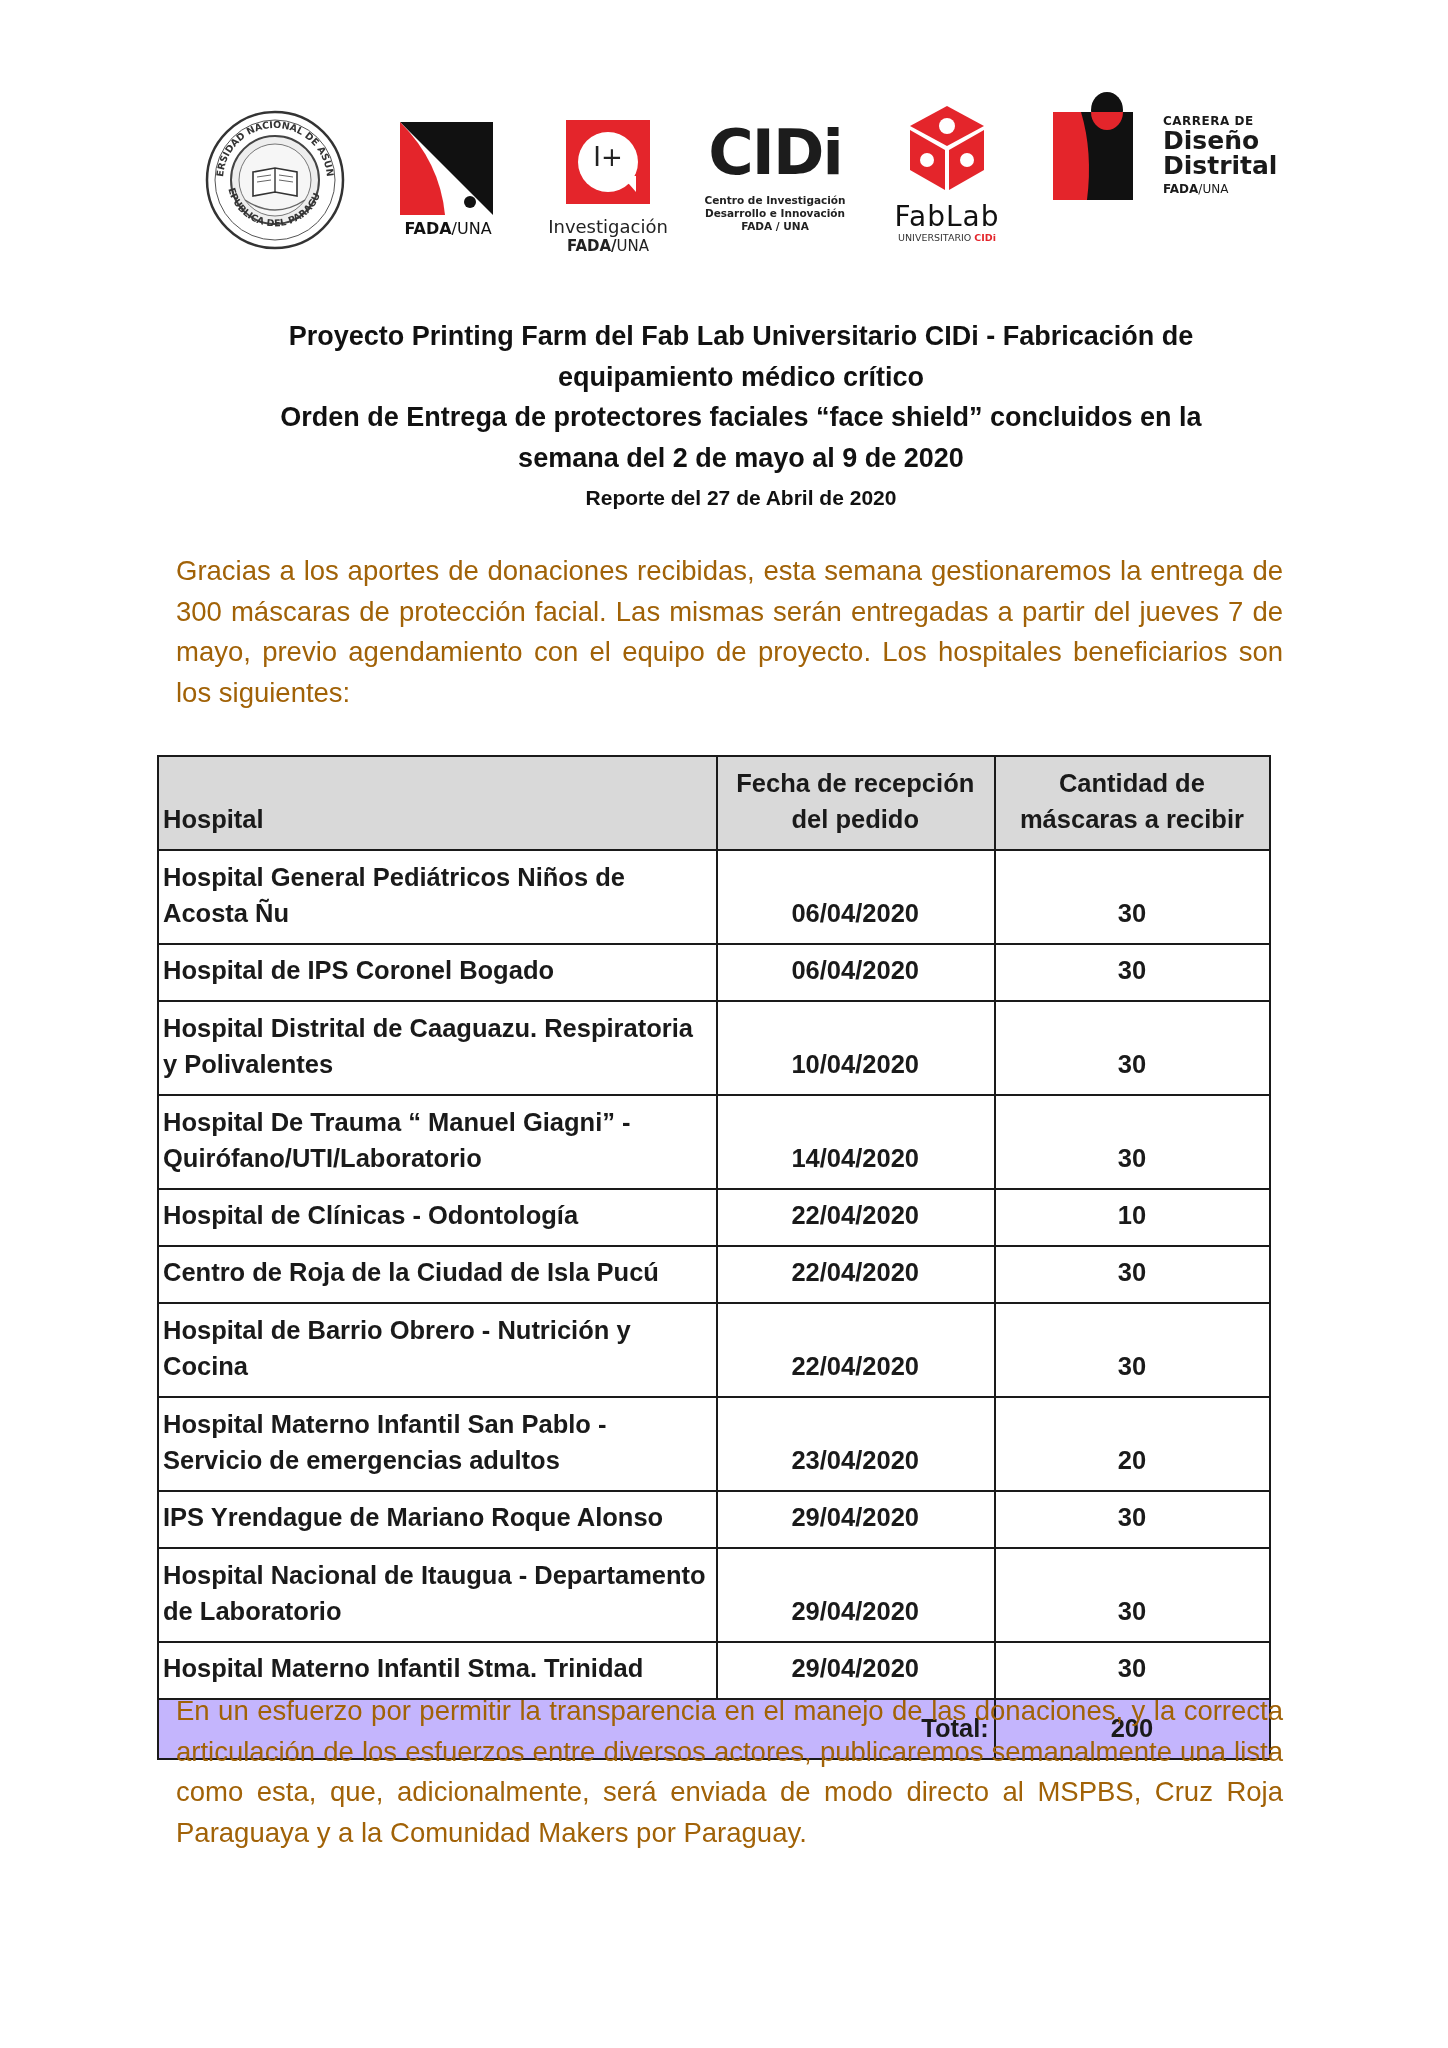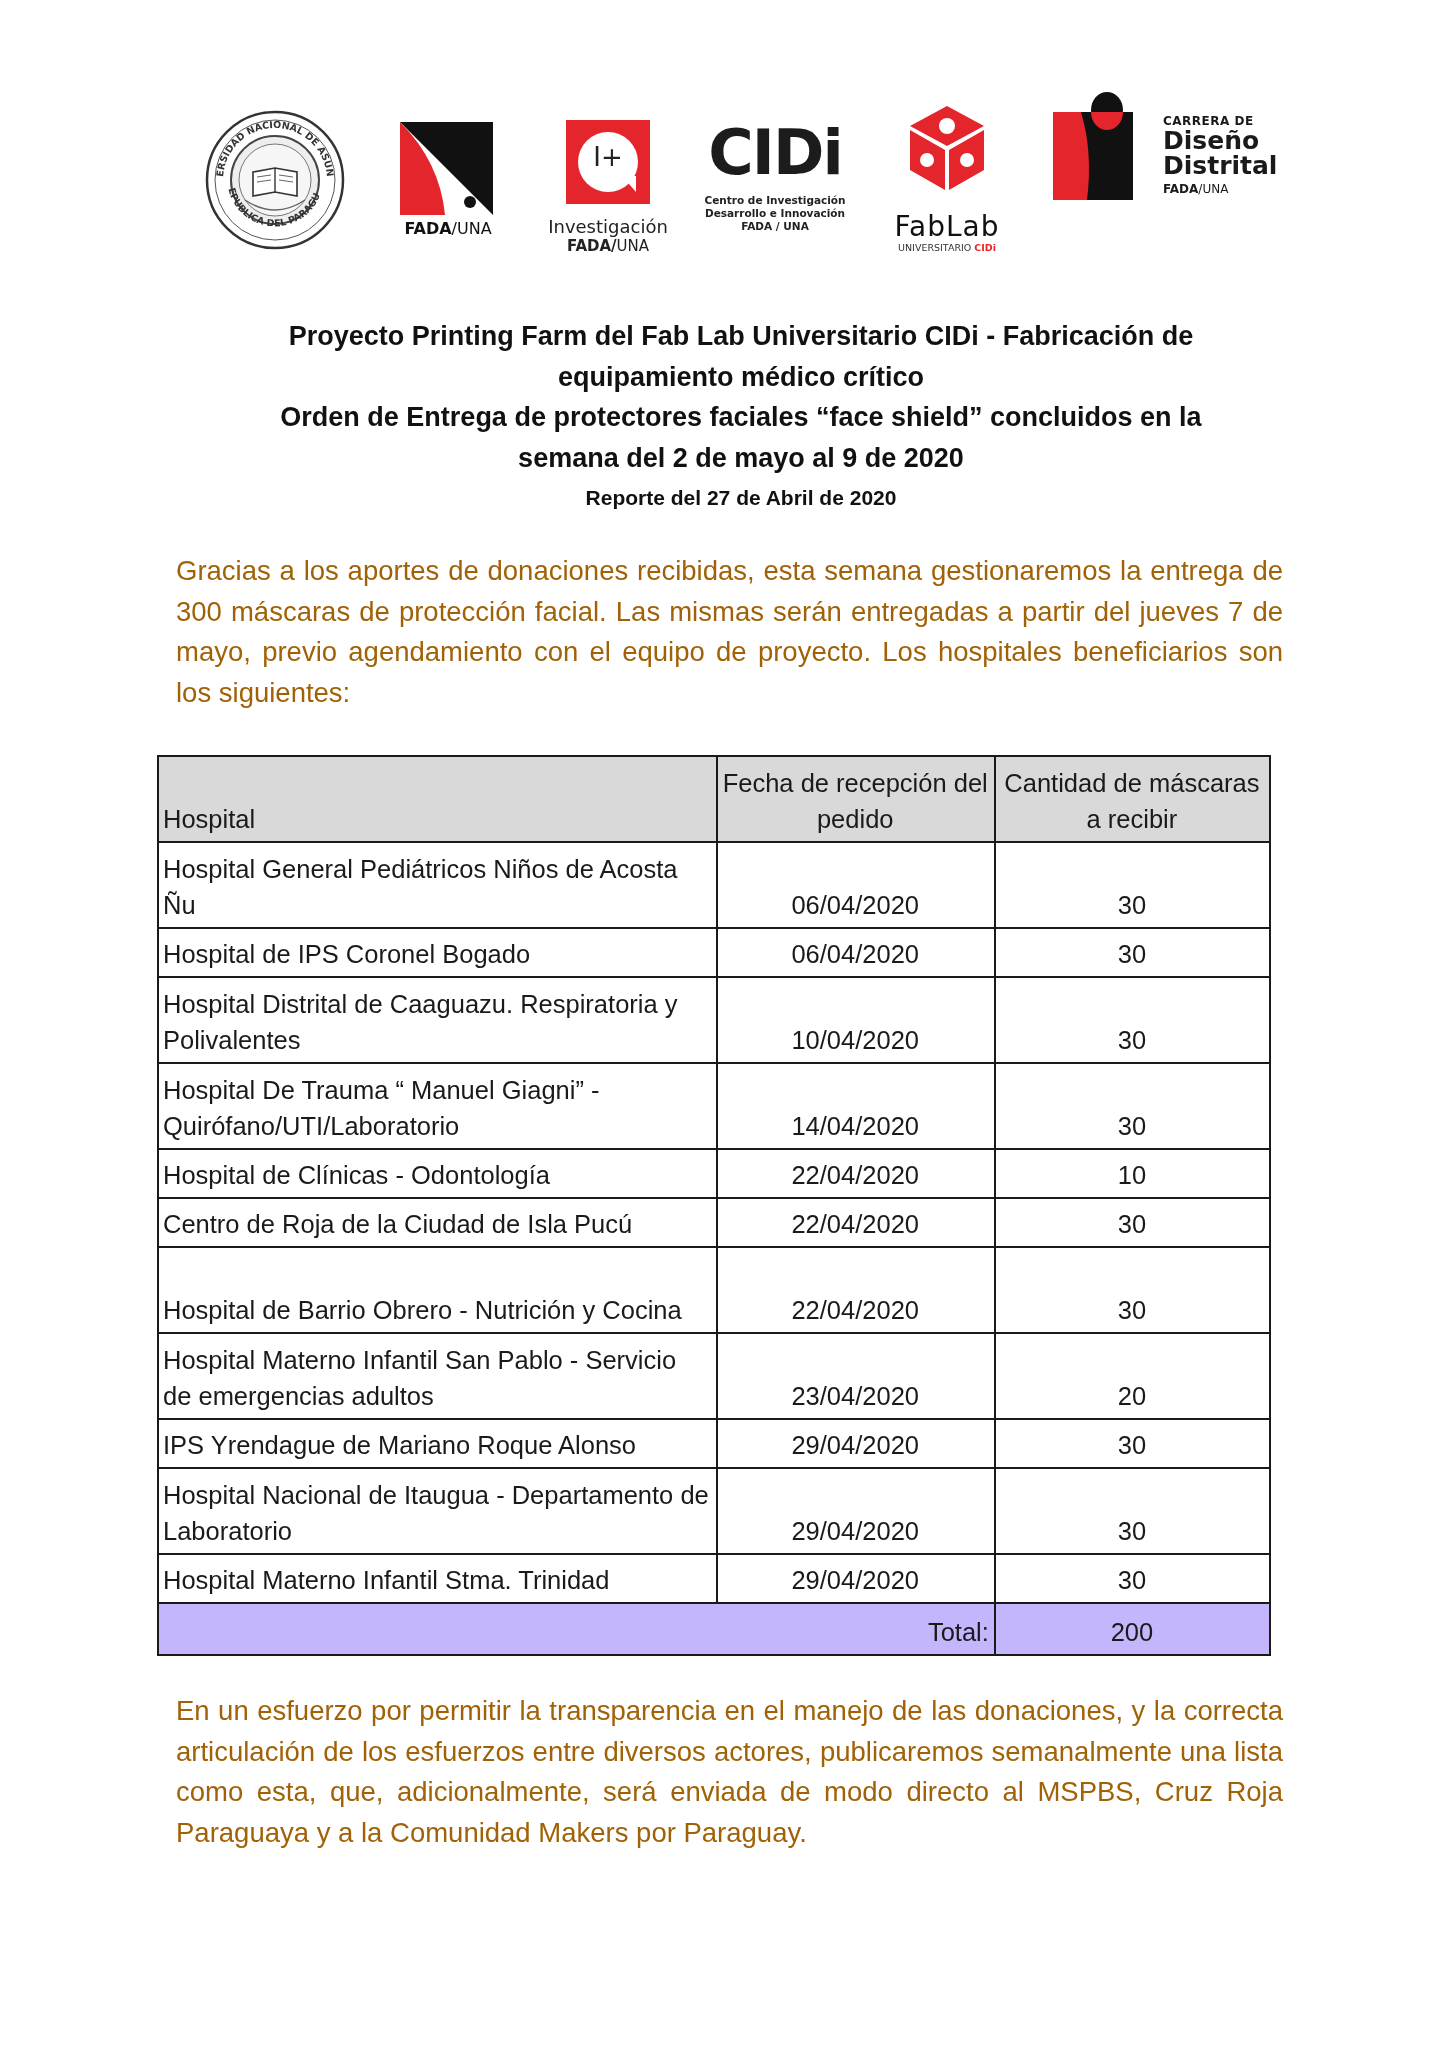--- a/index.html
+++ b/index.html
@@ -19,21 +19,21 @@
   .inv-tail { position:absolute; left:56px; top:56px; width:0; height:0;
               border-left:14px solid transparent; border-top:16px solid #fff; }
   .inv-glyph { position:absolute; left:0; top:22px; width:84px; text-align:center; font-size:26px; color:#222; }
   .inv-text1 { font-size:18px; color:#222; margin-top:12px; white-space:nowrap; }
   .inv-text2 { font-size:15px; font-weight:bold; color:#222; white-space:nowrap; }
   .cidi { left:700px; top:122px; width:150px; height:110px; text-align:center; }
   .cidi-mark { font-size:62px; font-weight:bold; letter-spacing:-2px; line-height:62px; color:#1c1c1c; }
   .cidi-sub { font-size:10.5px; font-weight:bold; line-height:13px; color:#222; margin-top:10px; }
   .fablab { left:892px; top:104px; width:110px; height:145px; text-align:center; }
   .fab-cube { width:78px; height:88px; margin:0 auto; }
-  .fab-text { font-size:28px; letter-spacing:1px; line-height:30px; color:#111; margin-top:16px; }
+  .fab-text { font-size:28px; letter-spacing:1px; line-height:30px; color:#111; margin-top:6px; }
   .fab-sub { font-size:9.5px; color:#333; white-space:nowrap; }
   .fab-sub b { color:#e4252b; }
   .diseno { left:1053px; top:92px; width:240px; height:112px; }
   .dis-mark { position:absolute; left:0; top:0; width:80px; height:108px; }
   .dis-text { position:absolute; left:110px; top:22px; color:#1a1a1a; }
   .dis-t1 { font-size:12px; font-weight:bold; letter-spacing:0.5px; }
   .dis-t2 { font-size:25px; font-weight:bold; line-height:25px; }
   .dis-t3 { font-size:12px; font-weight:bold; margin-top:4px; }
   .dis-t3 span { font-weight:normal; }
 
@@ -45,21 +45,21 @@
 
   
   .para { left:176px; width:1107px; font-family:"Liberation Sans", sans-serif;
           font-size:27.5px; line-height:40.5px; text-align:justify; color:#a16207; }
   .p1 { top:551px; }
   .p2 { top:1691px; }
 
   
   .tbl { left:157px; top:755px; width:1114px; border-collapse:collapse;
          font-family:"Liberation Sans", sans-serif; font-size:25.5px; color:#1a1a1a; }
-  .tbl td, .tbl th { border:2px solid #1a1a1a; padding:0 5px 4px 4px; vertical-align:bottom; line-height:36px; font-weight:normal; }
+  .tbl td, .tbl th { border:2px solid #1a1a1a; padding:0 5px 12px 4px; vertical-align:bottom; line-height:36px; font-weight:bold; }
   .tbl th { background:#d9d9d9; text-align:center; height:80px; }
   .tbl .c1 { width:549px; text-align:left; }
   .tbl .c2 { width:268px; text-align:center; }
   .tbl .c3 { width:265px; text-align:center; }
   .tbl tr.two td { height:80px; }
   .tbl tr.one td { height:43px; }
   .tbl tr.total td { background:#c4b5fd; height:46px; }
   .tbl tr.total td.lbl { text-align:right; }
 </style>
 </head>

